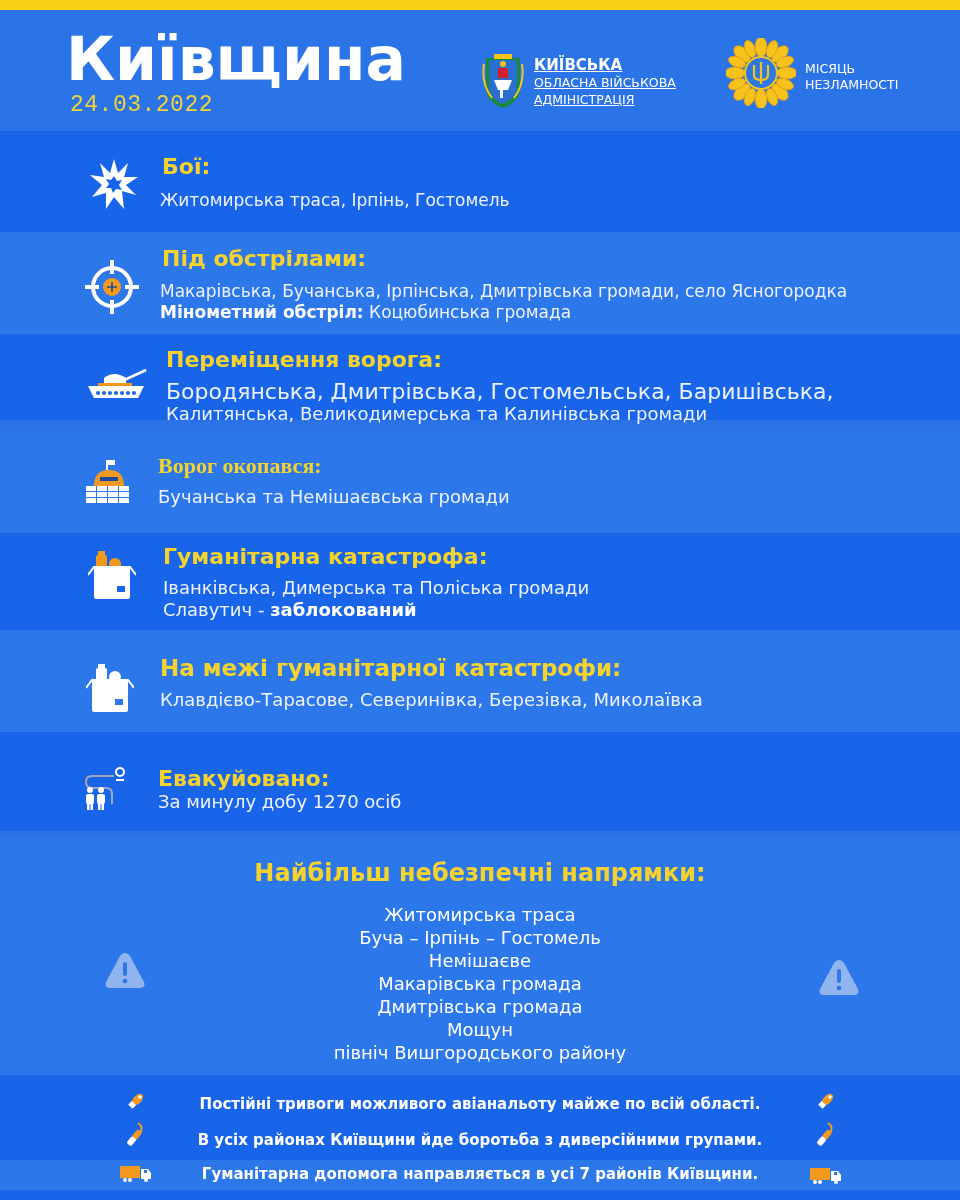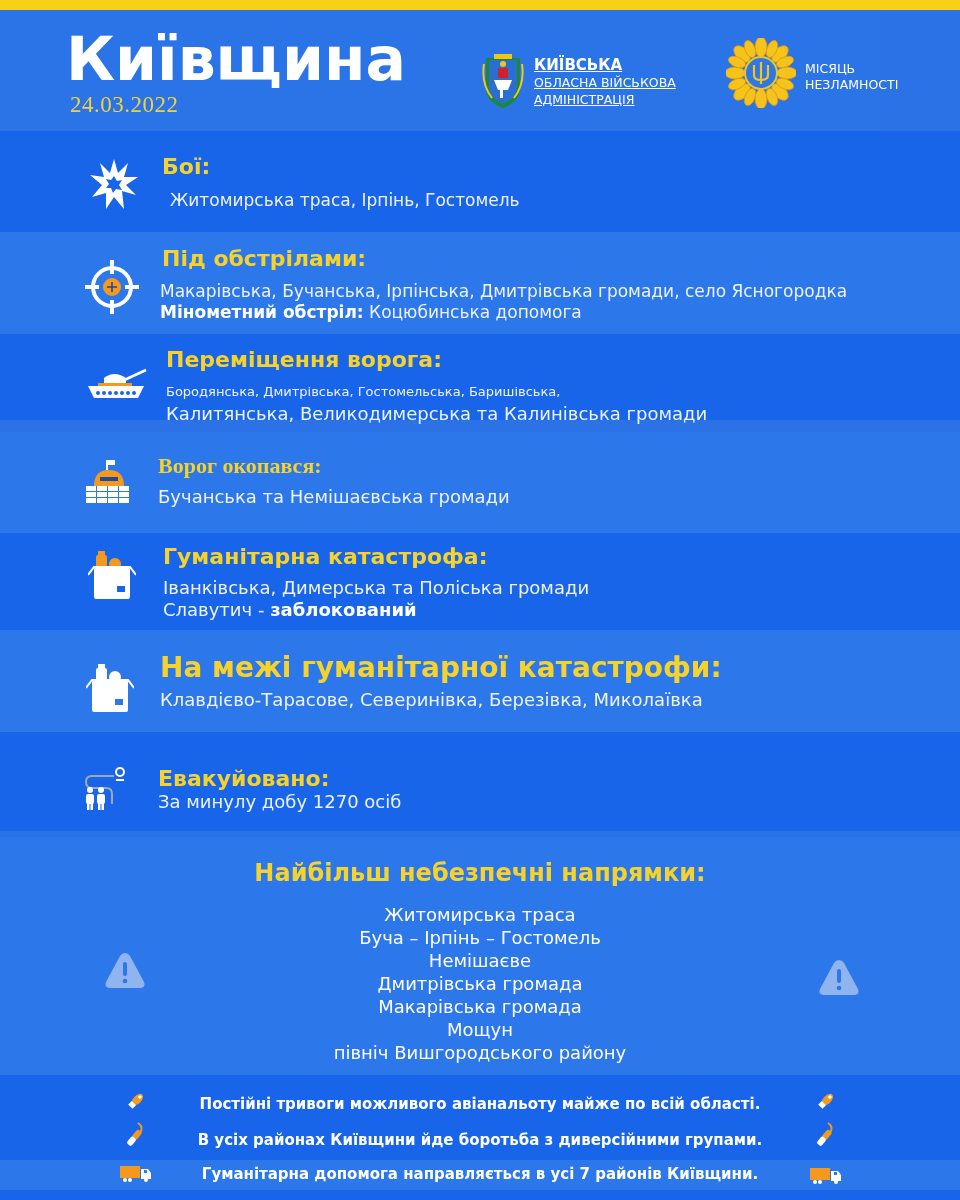--- a/index.html
+++ b/index.html
@@ -12,21 +12,21 @@
   }
   .topbar { position: absolute; left: 0; top: 0; width: 960px; height: 10px; background: #f7d117; }
   .header { position: absolute; left: 0; top: 10px; width: 880px; height: 121px; background: #2b74e8; }
   .title {
     position: absolute; left: 66px; top: 14px;
     font-family: "DejaVu Sans", sans-serif; font-weight: bold;
     font-size: 60px; letter-spacing: 0px; color: #ffffff; line-height: 70px;
   }
   .date {
     position: absolute; left: 70px; top: 82px;
-    font-family: Liberation Serif, serif; font-size: 23px; color: #f2d23a; letter-spacing: 0.5px;
+    font-family: Liberation Mono, monospace; font-size: 23px; color: #f2d23a; letter-spacing: 0.5px;
   }
   .logo1 { position: absolute; left: 480px; top: 44px; width: 46px; height: 56px; }
   .logo1-text { position: absolute; left: 534px; top: 47px; line-height: 17px; text-decoration: underline; }
   .logo1-text .l1 { font-family: "DejaVu Sans", sans-serif; font-weight: bold; font-size: 15px; }
   .logo1-text .l2, .logo1-text .l3 { font-family: "DejaVu Sans", sans-serif; font-size: 12.5px; }
   .logo2 { position: absolute; left: 726px; top: 28px; width: 70px; height: 70px; }
   .logo2-text { position: absolute; left: 805px; top: 51px; font-family: "DejaVu Sans", sans-serif; font-size: 12.5px; line-height: 16px; }
 
   .row { position: absolute; left: 0; width: 960px; }
   .row.dark { background: #1865ea; }
@@ -112,56 +112,56 @@
     <div>НЕЗЛАМНОСТІ</div>
   </div>
 </div>
 
 <div class="row dark" style="top:131px;height:126px;">
   <svg class="icon" style="left:90px;top:28px;width:48px;height:50px;" viewBox="0 0 48 50">
     <polygon points="24,0 28,14 38,4 34,18 48,18 36,26 46,36 32,32 34,50 24,38 16,50 16,34 2,38 12,26 0,16 14,18 10,4 20,14" fill="#ffffff"></polygon>
     <polygon points="24,17 27,22 32,21 29,26 32,31 26,30 23,34 21,29 16,29 19,25 16,20 21,21" fill="#1865ea"></polygon>
   </svg>
   <div class="head" style="left:162px;top:22px;">Бої:</div>
-  <div class="body" style="left:170px;top:58px;">Житомирська траса, Ірпінь, Гостомель</div>
+  <div class="body" style="left:160px;top:58px;">Житомирська траса, Ірпінь, Гостомель</div>
 </div>
 
 <div class="row light" style="top:232px;height:102px;">
   <svg class="icon" style="left:85px;top:28px;width:54px;height:54px;" viewBox="0 0 54 54">
     <circle cx="27" cy="27" r="19" fill="none" stroke="#ffffff" stroke-width="4"></circle>
     <rect x="25" y="0" width="4" height="14" fill="#ffffff"></rect>
     <rect x="25" y="40" width="4" height="14" fill="#ffffff"></rect>
     <rect x="0" y="25" width="14" height="4" fill="#ffffff"></rect>
     <rect x="40" y="25" width="14" height="4" fill="#ffffff"></rect>
     <circle cx="27" cy="27" r="9" fill="#f39a1e"></circle>
     <path d="M27 22 v10 M22 27 h10" stroke="#1b4aa0" stroke-width="1.6"></path>
   </svg>
   <div class="head" style="left:162px;top:13px;">Під обстрілами:</div>
   <div class="body" style="left:160px;top:48px;">Макарівська, Бучанська, Ірпінська, Дмитрівська громади, село Ясногородка</div>
-  <div class="body" style="left:160px;top:69px;"><b>Мінометний обстріл:</b><span> Коцюбинська допомога</span></div>
+  <div class="body" style="left:160px;top:69px;"><b>Мінометний обстріл:</b><span> Коцюбинська громада</span></div>
 </div>
 
 <div class="row dark" style="top:334px;height:86px;">
   <svg class="icon" style="left:86px;top:34px;width:62px;height:32px;" viewBox="0 0 62 32">
     <line x1="34" y1="14" x2="60" y2="2" stroke="#ffffff" stroke-width="2.5"></line>
     <path d="M18 10 q10 -8 22 0 v6 h-22z" fill="#ffffff"></path>
     <rect x="12" y="15" width="34" height="3" fill="#f39a1e"></rect>
     <path d="M2 18 h56 l-6 12 h-44z" fill="#ffffff"></path>
     <g fill="#1865ea">
         <circle cx="12" cy="25" r="2"></circle>
         <circle cx="18" cy="25" r="2"></circle>
         <circle cx="24" cy="25" r="2"></circle>
         <circle cx="30" cy="25" r="2"></circle>
         <circle cx="36" cy="25" r="2"></circle>
         <circle cx="42" cy="25" r="2"></circle>
         <circle cx="48" cy="25" r="2"></circle>
       </g>
   </svg>
   <div class="head" style="left:166px;top:12px;">Переміщення ворога:</div>
-  <div class="body" style="left:166px;top:47px;font-size:13px;">Бородянська, Дмитрівська, Гостомельська, Баришівська,</div>
+  <div class="body" style="left:166px;top:47px;font-size:22px;">Бородянська, Дмитрівська, Гостомельська, Баришівська,</div>
   <div class="body" style="left:166px;top:69px;font-size:18px;">Калитянська, Великодимерська та Калинівська громади</div>
 </div>
 
 <div class="row light" style="top:432px;height:101px;">
   <svg class="icon" style="left:86px;top:28px;width:46px;height:44px;" viewBox="0 0 46 44">
     <rect x="20" y="0" width="2" height="10" fill="#ffffff"></rect>
     <rect x="22" y="0" width="7" height="5" fill="#ffffff"></rect>
     <path d="M8 26 q0 -16 15 -16 q15 0 15 16z" fill="#f39a1e"></path>
     <rect x="14" y="17" width="18" height="4" fill="#1b4aa0"></rect>
     <g fill="#ffffff">
@@ -199,21 +199,21 @@
 
 <div class="row light" style="top:630px;height:102px;">
   <svg class="icon" style="left:86px;top:32px;width:48px;height:52px;" viewBox="0 0 48 52">
     <rect x="12" y="2" width="7" height="4" fill="#ffffff"></rect>
     <rect x="10" y="6" width="11" height="14" rx="2" fill="#ffffff"></rect>
     <circle cx="29" cy="15" r="6" fill="#ffffff"></circle>
     <path d="M0 26 l6 -8 h36 l6 8" stroke="#ffffff" stroke-width="2" fill="none"></path>
     <rect x="6" y="18" width="36" height="32" rx="2" fill="#ffffff"></rect>
     <rect x="29" y="37" width="8" height="6" fill="#2c77ea"></rect>
   </svg>
-  <div class="head" style="left:160px;top:24px;font-size:28px;">На межі гуманітарної катастрофи:</div>
+  <div class="head" style="left:160px;top:24px;font-size:23px;">На межі гуманітарної катастрофи:</div>
   <div class="body" style="left:160px;top:59px;font-size:18px;">Клавдієво-Тарасове, Северинівка, Березівка, Миколаївка</div>
 </div>
 
 <div class="row dark" style="top:732px;height:99px;">
   <svg class="icon" style="left:84px;top:34px;width:46px;height:46px;" viewBox="0 0 46 46">
     <path d="M30 10 h-22 q-6 0 -6 6 q0 6 6 6 h14 q6 0 6 6 v10" stroke="#a0a8b8" stroke-width="2" fill="none"></path>
     <circle cx="36" cy="6" r="4" fill="none" stroke="#ffffff" stroke-width="2"></circle>
     <path d="M32 14 h8" stroke="#ffffff" stroke-width="2"></path>
     <g fill="#ffffff">
       <circle cx="6" cy="24" r="3"></circle>
@@ -229,22 +229,22 @@
   <div class="head" style="left:158px;top:33px;">Евакуйовано:</div>
   <div class="body" style="left:158px;top:59px;font-size:18px;">За минулу добу 1270 осіб</div>
 </div>
 
 <div class="danger">
   <div class="head">Найбільш небезпечні напрямки:</div>
   <ul>
     <li>Житомирська траса</li>
     <li>Буча – Ірпінь – Гостомель</li>
     <li>Немішаєве</li>
+    <li>Макарівська громада</li>
     <li>Дмитрівська громада</li>
-    <li>Макарівська громада</li>
     <li>Мощун</li>
     <li>північ Вишгородського району</li>
   </ul>
   <svg class="warn" style="left:104px;top:114px;" viewBox="0 0 42 38">
     <path d="M21 2 q3 0 5 3 l14 26 q2 5 -3 6 h-32 q-5 -1 -3 -6 l14 -26 q2 -3 5 -3z" fill="#8fb4f0"></path>
     <rect x="19" y="11" width="4" height="14" rx="2" fill="#2c77ea"></rect>
     <circle cx="21" cy="30" r="2.3" fill="#2c77ea"></circle>
   </svg>
   <svg class="warn" style="left:818px;top:121px;" viewBox="0 0 42 38">
     <path d="M21 2 q3 0 5 3 l14 26 q2 5 -3 6 h-32 q-5 -1 -3 -6 l14 -26 q2 -3 5 -3z" fill="#8fb4f0"></path>

